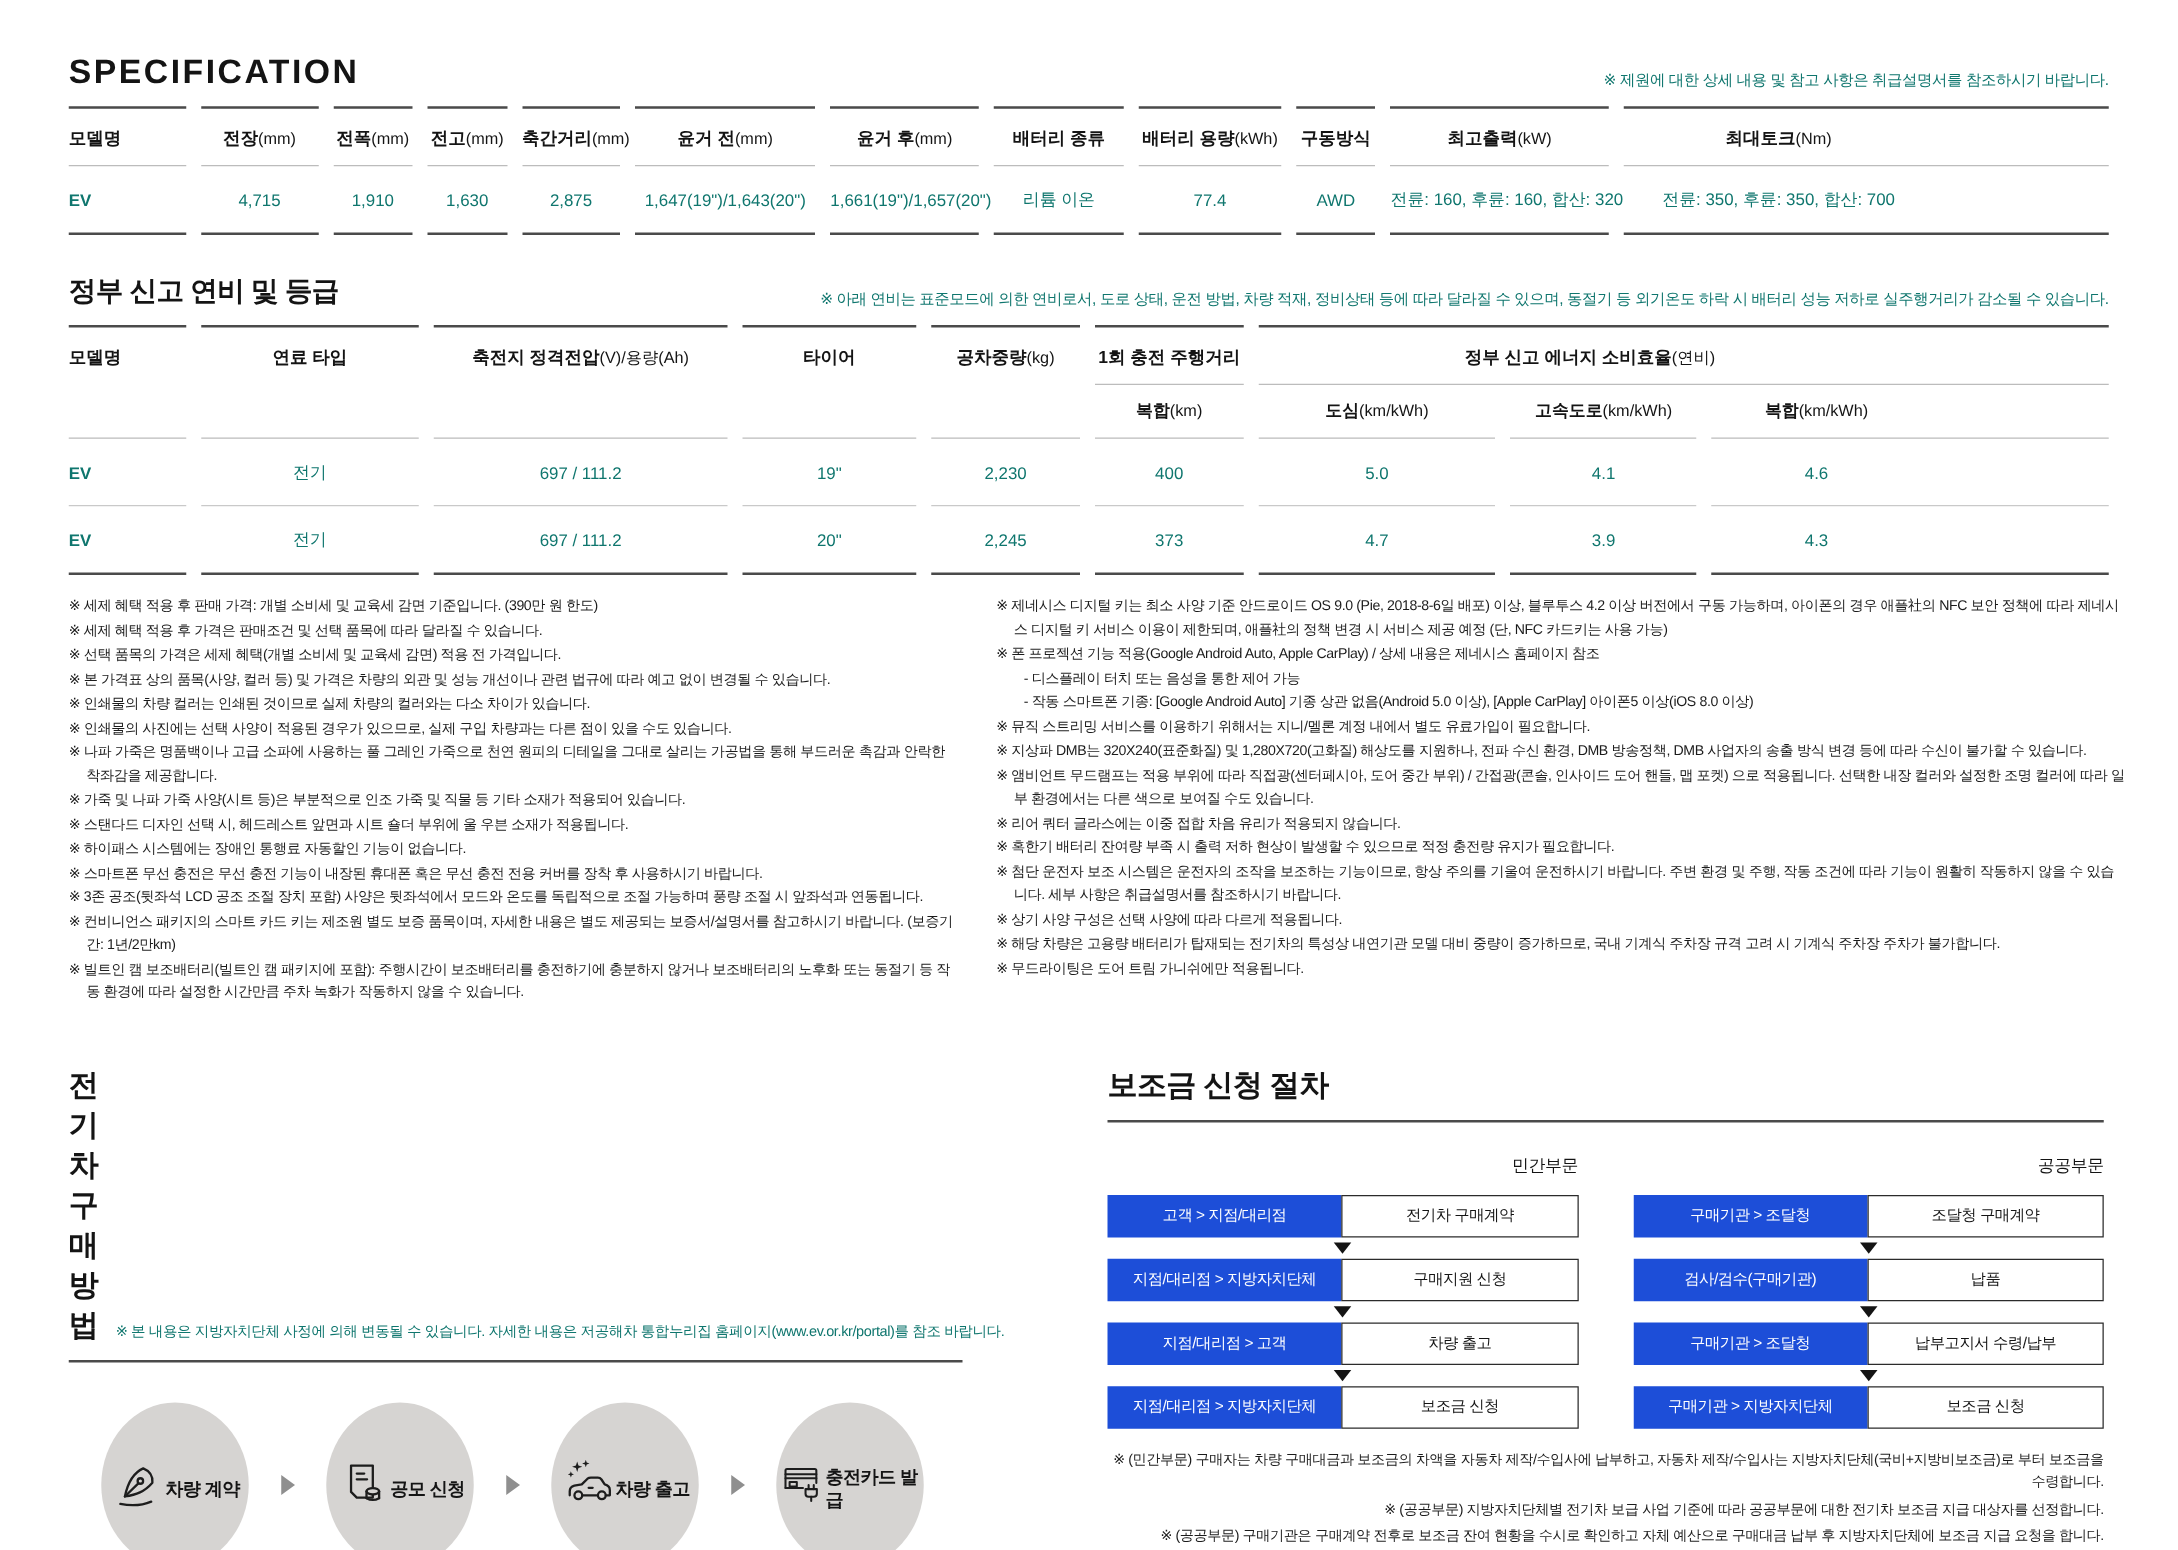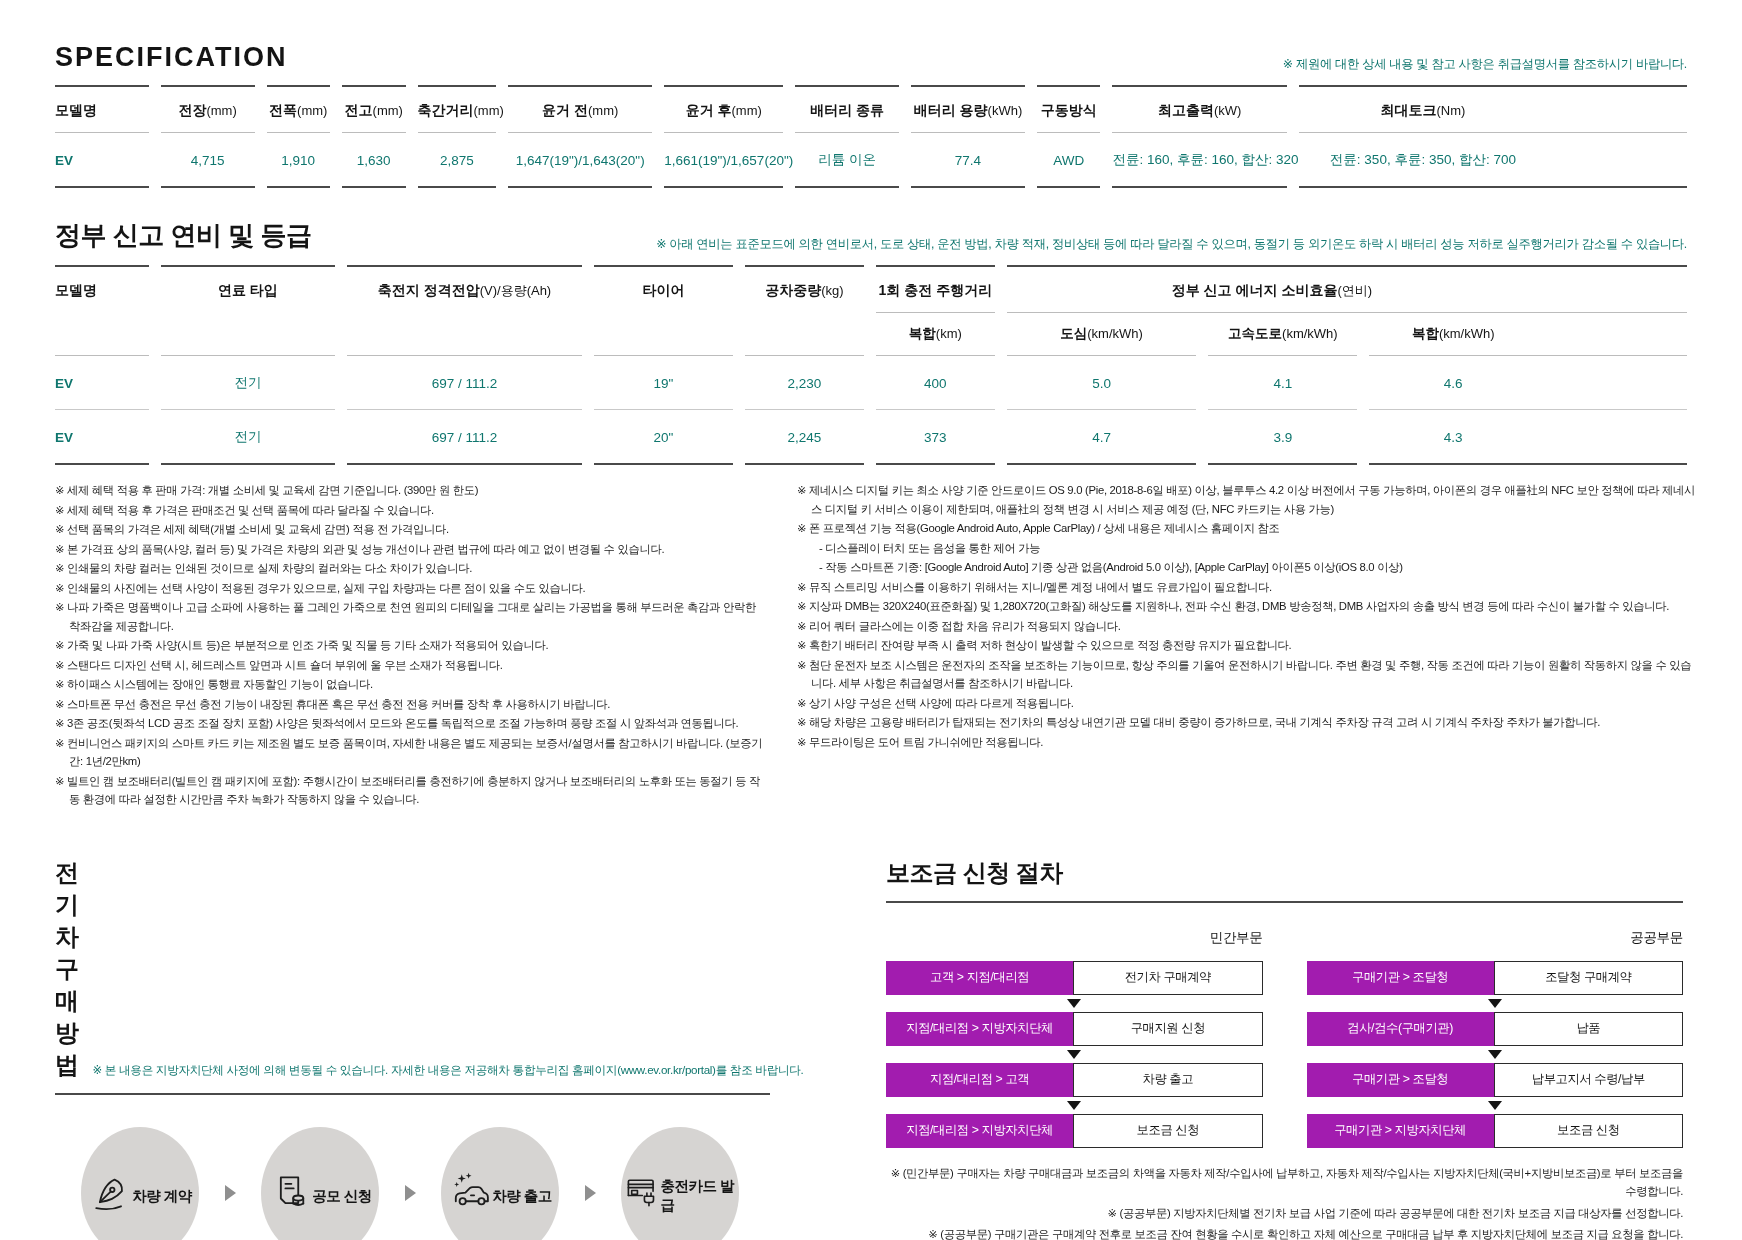--- a/index.html
+++ b/index.html
@@ -4,21 +4,21 @@
 <style>
   html,body{margin:0;padding:0;background:#fff;color:#141414;
     font-family:"Liberation Sans","DejaVu Sans",sans-serif;}
   body{width:1742px;height:1240px;overflow:hidden;}
   .page{padding:42px 55px 0;position:relative;}
 
   
   .sec-head{display:flex;justify-content:space-between;align-items:flex-end;margin-bottom:12px;}
   h1{font-size:27px;font-weight:bold;letter-spacing:2px;margin:0;}
   h2{font-size:24px;font-weight:bold;margin:0;letter-spacing:-0.5px;}
-  h3{font-size:26px;font-weight:bold;margin:0;letter-spacing:-0.5px;}
+  h3{font-size:22px;font-weight:bold;margin:0;letter-spacing:-0.5px;}
   .note{font-size:12.3px;color:#0f766e;letter-spacing:-0.3px;}
   .note.small{font-size:11.6px;}
 
   
   .tbl-wrap{margin:0 -12px;}
   table.t{width:100%;border-collapse:separate;border-spacing:12px 0;table-layout:fixed;}
   table.t th,table.t td{white-space:nowrap;overflow:visible;}
   table.t th{border-top:2px solid #4a4a4a;border-bottom:1px solid #bcbcbc;
     padding:15px 0 12px;font-size:14px;font-weight:bold;text-align:center;vertical-align:top;}
   table.t .hu{font-weight:normal;font-size:13px;}
@@ -56,21 +56,21 @@
   .circle{width:118px;height:132px;border-radius:50%;background:#d6d4d2;
     display:flex;flex-direction:row;align-items:center;justify-content:center;}
   .step-label{font-size:14.5px;font-weight:bold;margin-top:7px;letter-spacing:-0.5px;}
   .tri-r{width:0;height:0;border-top:8px solid transparent;border-bottom:8px solid transparent;
     border-left:11px solid #8f8f8f;margin-top:58px;}
 
   .flow-cols{display:flex;gap:44px;margin-top:26px;}
   .flow{flex:1;}
   .flow-label{font-size:13.5px;margin-bottom:14px;letter-spacing:-0.3px;}
   .frow{display:flex;height:34px;}
-  .fb{flex:1;background:#a21caf;color:#fff;font-size:12.3px;display:flex;
+  .fb{flex:1;background:#1d4ed8;color:#fff;font-size:12.3px;display:flex;
     align-items:center;justify-content:center;letter-spacing:-0.4px;}
   .fw{flex:1;border:1px solid #2b2b2b;font-size:12.3px;display:flex;
     align-items:center;justify-content:center;letter-spacing:-0.4px;box-sizing:border-box;}
   .fdown{width:0;height:0;border-left:7px solid transparent;border-right:7px solid transparent;
     border-top:9px solid #141414;margin:4px auto;}
   .sub-notes{margin-top:16px;}
   .sub-notes .fn{margin-bottom:3px;}
 
   svg.icn{display:block;}
 </style>
@@ -214,20 +214,21 @@
       <p class="fn">※ 컨비니언스 패키지의 스마트 카드 키는 제조원 별도 보증 품목이며, 자세한 내용은 별도 제공되는 보증서/설명서를 참고하시기 바랍니다. (보증기간: 1년/2만km)</p>
       <p class="fn">※ 빌트인 캠 보조배터리(빌트인 캠 패키지에 포함): 주행시간이 보조배터리를 충전하기에 충분하지 않거나 보조배터리의 노후화 또는 동절기 등 작동 환경에 따라 설정한 시간만큼 주차 녹화가 작동하지 않을 수 있습니다.</p>
     </div>
     <div class="ncol nright">
       <p class="fn">※ 제네시스 디지털 키는 최소 사양 기준 안드로이드 OS 9.0 (Pie, 2018-8-6일 배포) 이상, 블루투스 4.2 이상 버전에서 구동 가능하며, 아이폰의 경우 애플社의 NFC 보안 정책에 따라 제네시스 디지털 키 서비스 이용이 제한되며, 애플社의 정책 변경 시 서비스 제공 예정 (단, NFC 카드키는 사용 가능)</p>
       <p class="fn">※ 폰 프로젝션 기능 적용(Google Android Auto, Apple CarPlay) / 상세 내용은 제네시스 홈페이지 참조</p>
       <p class="fn sub">- 디스플레이 터치 또는 음성을 통한 제어 가능</p>
       <p class="fn sub">- 작동 스마트폰 기종: [Google Android Auto] 기종 상관 없음(Android 5.0 이상), [Apple CarPlay] 아이폰5 이상(iOS 8.0 이상)</p>
       <p class="fn">※ 뮤직 스트리밍 서비스를 이용하기 위해서는 지니/멜론 계정 내에서 별도 유료가입이 필요합니다.</p>
       <p class="fn">※ 지상파 DMB는 320X240(표준화질) 및 1,280X720(고화질) 해상도를 지원하나, 전파 수신 환경, DMB 방송정책, DMB 사업자의 송출 방식 변경 등에 따라 수신이 불가할 수 있습니다.</p>
+      <p class="fn">※ 앰비언트 무드램프는 적용 부위에 따라 직접광(센터페시아, 도어 중간 부위) / 간접광(콘솔, 인사이드 도어 핸들, 맵 포켓) 으로 적용됩니다. 선택한 내장 컬러와 설정한 조명 컬러에 따라 일부 환경에서는 다른 색으로 보여질 수도 있습니다.</p>
       <p class="fn">※ 리어 쿼터 글라스에는 이중 접합 차음 유리가 적용되지 않습니다.</p>
       <p class="fn">※ 혹한기 배터리 잔여량 부족 시 출력 저하 현상이 발생할 수 있으므로 적정 충전량 유지가 필요합니다.</p>
       <p class="fn">※ 첨단 운전자 보조 시스템은 운전자의 조작을 보조하는 기능이므로, 항상 주의를 기울여 운전하시기 바랍니다. 주변 환경 및 주행, 작동 조건에 따라 기능이 원활히 작동하지 않을 수 있습니다. 세부 사항은 취급설명서를 참조하시기 바랍니다.</p>
       <p class="fn">※ 상기 사양 구성은 선택 사양에 따라 다르게 적용됩니다.</p>
       <p class="fn">※ 해당 차량은 고용량 배터리가 탑재되는 전기차의 특성상 내연기관 모델 대비 중량이 증가하므로, 국내 기계식 주차장 규격 고려 시 기계식 주차장 주차가 불가합니다.</p>
       <p class="fn">※ 무드라이팅은 도어 트림 가니쉬에만 적용됩니다.</p>
     </div>
   </div>
 
   <div class="bottom-cols">

